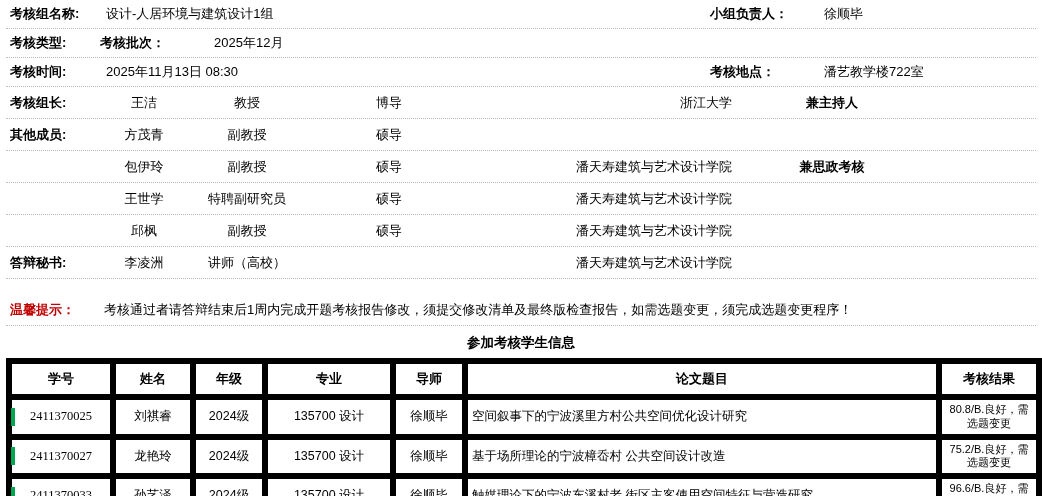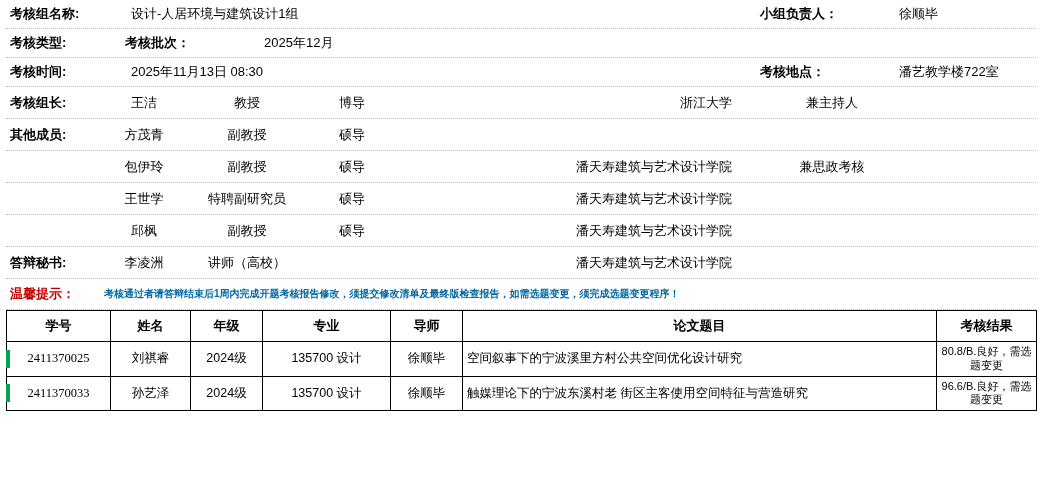--- a/index.html
+++ b/index.html
@@ -23,21 +23,20 @@
     padding: 0 6px;
   }
 
   
   .info-row {
     display: flex;
     align-items: center;
     border-bottom: 1px dotted #bdbdbd;
     height: 29px;
     box-sizing: border-box;
-    gap: 25px;
   }
 
   .lbl {
     font-weight: bold;
     white-space: nowrap;
     padding-left: 4px;
   }
   .val {
     white-space: nowrap;
   }
@@ -54,63 +53,64 @@
   .mrow {
     display: flex;
     align-items: center;
     height: 32px;
     box-sizing: border-box;
     border-bottom: 1px dotted #bdbdbd;
   }
   .mrow .c-lead { width: 86px; font-weight: bold; padding-left: 4px; }
   .mrow .c-name { width: 96px; text-align: center; }
   .mrow .c-title { width: 110px; text-align: center; }
-  .mrow .c-degree { width: 100px; text-align: center; }
+  .mrow .c-degree { width: 100px; text-align: right; }
   .mrow .c-org { width: 330px; text-align: right; }
-  .mrow .c-role { width: 200px; text-align: center; }
+  .mrow .c-role { width: 200px; text-align: center; font-weight: bold; }
 
   
   .tip-row {
     display: flex;
     align-items: center;
     height: 30px;
     border-bottom: 1px dotted #bdbdbd;
+    margin-top: 16px;
   }
   .tip-lbl {
     font-weight: bold;
     color: #c00000;
     width: 86px;
     padding-left: 4px;
     white-space: nowrap;
   }
   .tip-text {
-    color: #0369a1;
-    font-weight: bold;
-    white-space: nowrap;
-    font-size: 10px;
+    color: #000000;
+    font-weight: normal;
+    white-space: nowrap;
+    font-size: 13px;
     padding-left: 8px;
   }
 
   
   .section-title {
     text-align: center;
     font-weight: bold;
     font-size: 13.5px;
     padding: 8px 0 6px 0;
   }
 
   
   table.students {
     border-collapse: collapse;
     width: 1030px;
     table-layout: fixed;
     font-size: 12.5px;
   }
   table.students th, table.students td {
-    border: 1px solid #000000;
+    border: 6px solid #000000;
     padding: 3px 4px;
     vertical-align: middle;
   }
   table.students th {
     text-align: center;
     font-weight: bold;
     height: 24px;
     font-size: 13px;
   }
   td.c { text-align: center; }
@@ -219,20 +219,21 @@
     <span class="c-degree"></span>
     <span class="c-org">潘天寿建筑与艺术设计学院</span>
     <span class="c-role"></span>
   </div>
 
   <div class="tip-row">
     <span class="tip-lbl">温馨提示：</span>
     <span class="tip-text">考核通过者请答辩结束后1周内完成开题考核报告修改，须提交修改清单及最终版检查报告，如需选题变更，须完成选题变更程序！</span>
   </div>
 
+  <div class="section-title">参加考核学生信息</div>
 
   <table class="students">
     <colgroup>
       <col class="col-id">
         <col class="col-name">
         <col class="col-grade">
         <col class="col-major">
       <col class="col-advisor">
         <col class="col-title">
         <col class="col-result">
@@ -252,20 +253,29 @@
       <tr class="srow">
         <td class="c marker-cell">2411370025</td>
         <td class="c">刘祺睿</td>
         <td class="c">2024级</td>
         <td class="c">135700  设计</td>
         <td class="c">徐顺毕</td>
         <td class="l">空间叙事下的宁波溪里方村公共空间优化设计研究</td>
         <td class="result">80.8/B.良好，需选题变更</td>
       </tr>
       <tr class="srow">
+        <td class="c marker-cell">2411370027</td>
+        <td class="c">龙艳玲</td>
+        <td class="c">2024级</td>
+        <td class="c">135700  设计</td>
+        <td class="c">徐顺毕</td>
+        <td class="l">基于场所理论的宁波樟岙村  公共空间设计改造</td>
+        <td class="result">75.2/B.良好，需选题变更</td>
+      </tr>
+      <tr class="srow">
         <td class="c marker-cell">2411370033</td>
         <td class="c">孙艺泽</td>
         <td class="c">2024级</td>
         <td class="c">135700  设计</td>
         <td class="c">徐顺毕</td>
         <td class="l">触媒理论下的宁波东溪村老  街区主客使用空间特征与营造研究</td>
         <td class="result">96.6/B.良好，需选题变更</td>
       </tr>
     </tbody>
   </table>

